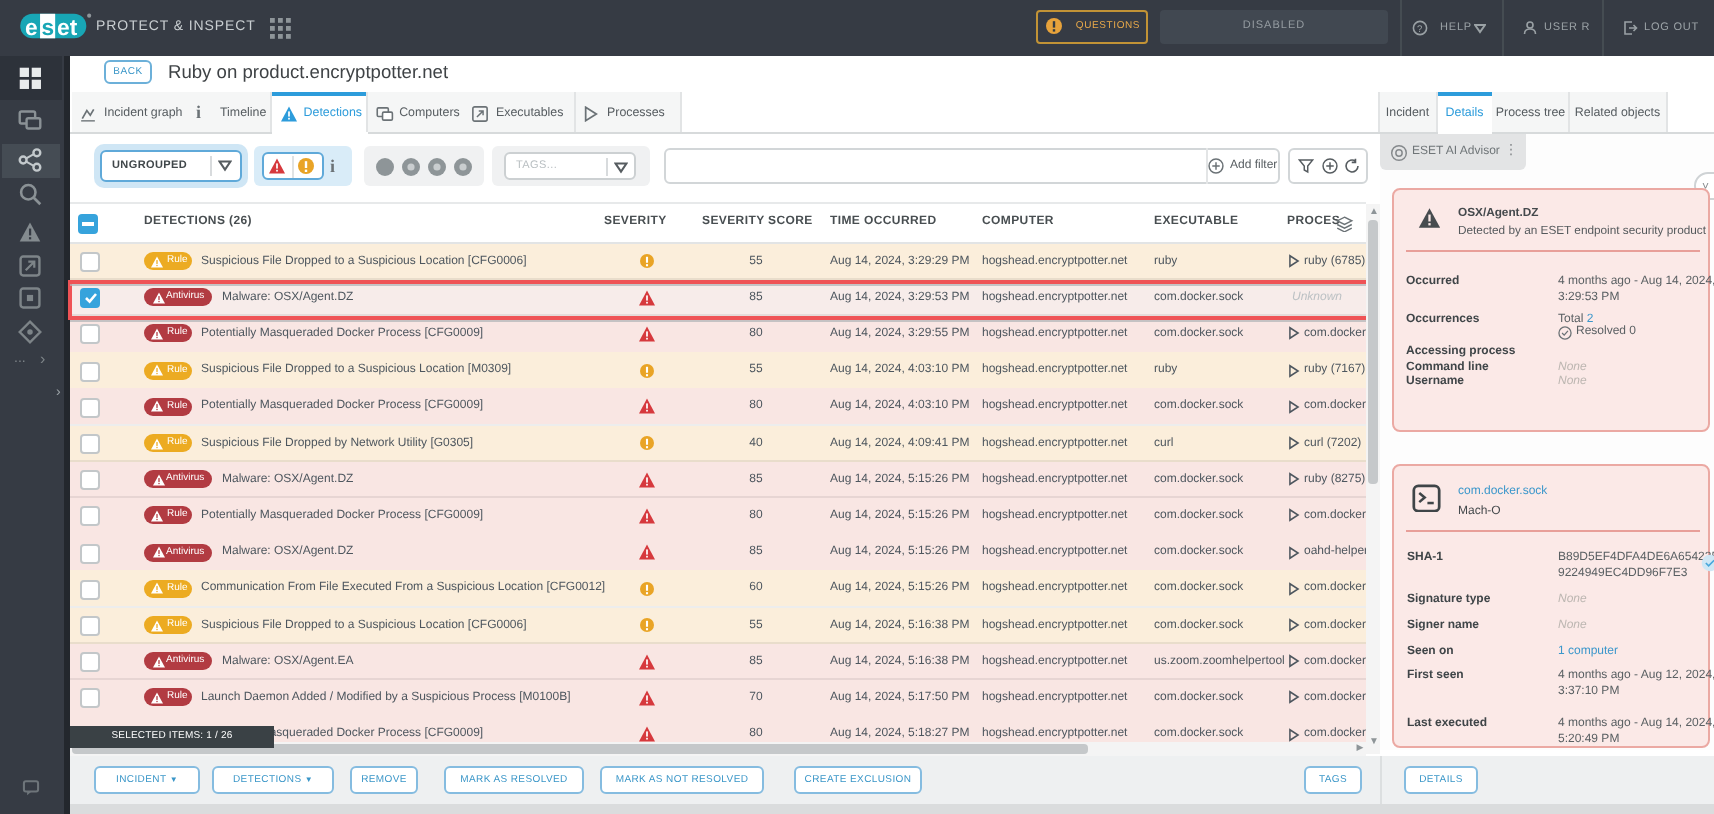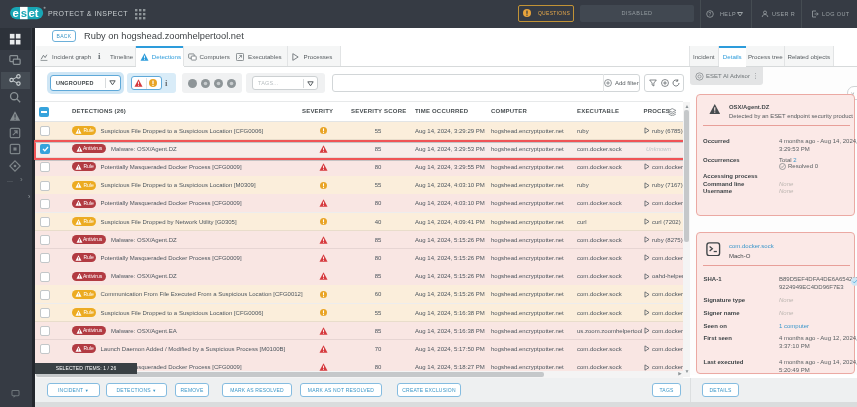--- a/index.html
+++ b/index.html
@@ -101,21 +101,21 @@
       <circle cx="7" cy="7" r="1.6" fill="#7d8488"></circle>
     </svg>
 <div class="abs nw" style="left:7px;top:176px;font-size:7px;color:#7d8488;">...</div>
 <div class="abs nw" style="left:20px;top:175px;font-size:8px;color:#7d8488;">›</div>
 <svg class="abs" style="left:11px;top:389px;" width="9" height="9" viewBox="0 0 14 14">
       <rect x="1.5" y="2.5" width="11" height="8" rx="1.5" fill="none" stroke="#6e757a" stroke-width="1.6"></rect>
       <path d="M4 10.5 L4 13.5 L7.5 10.5" fill="#6e757a"></path>
     </svg>
 <div class="abs nw" style="left:35px;top:28px;width:822px;height:18px;background:#fff;"></div>
 <div class="abs nw" style="left:52px;top:30px;width:24px;height:12px;border:1px solid #6cb0d9;border-radius:3px;line-height:10px;text-align:center;font-size:5px;letter-spacing:.3px;color:#3a96c8;background:#fff;">BACK</div>
-<div class="abs nw" style="left:84px;top:28px;height:16px;line-height:16px;font-size:9.3px;color:#3f4346;">Ruby on hogshead.zoomhelpertool.net</div>
+<div class="abs nw" style="left:84px;top:28px;height:16px;line-height:16px;font-size:9.3px;color:#3f4346;">Ruby on product.encryptpotter.net</div>
 <div class="abs nw" style="left:35px;top:46px;width:822px;height:21px;background:#fff;"></div>
 <div class="abs nw" style="left:35px;top:66px;width:822px;height:1px;background:#d7dadb;"></div>
 <div class="abs nw" style="left:36px;top:46px;width:58px;height:20px;background:#f5f6f6;"></div>
 <div class="abs nw" style="left:93.5px;top:46px;width:1px;height:20px;background:#e2e4e5;"></div>
 <svg class="abs" style="left:40px;top:53px;" width="8" height="8" viewBox="0 0 14 14">
       <path d="M2 11 L6 4 L9 8 L12 3" fill="none" stroke="#6b7276" stroke-width="1.5"></path>
       <path d="M1 13 H13" stroke="#6b7276" stroke-width="1.2"></path>
     </svg>
 <div class="abs nw" style="left:52px;top:46px;width:42px;height:20px;line-height:21px;font-size:6.2px;color:#565c60;text-align:left;">Incident graph</div>
 <div class="abs nw" style="left:94px;top:46px;width:41.80000000000001px;height:20px;background:#f5f6f6;"></div>

